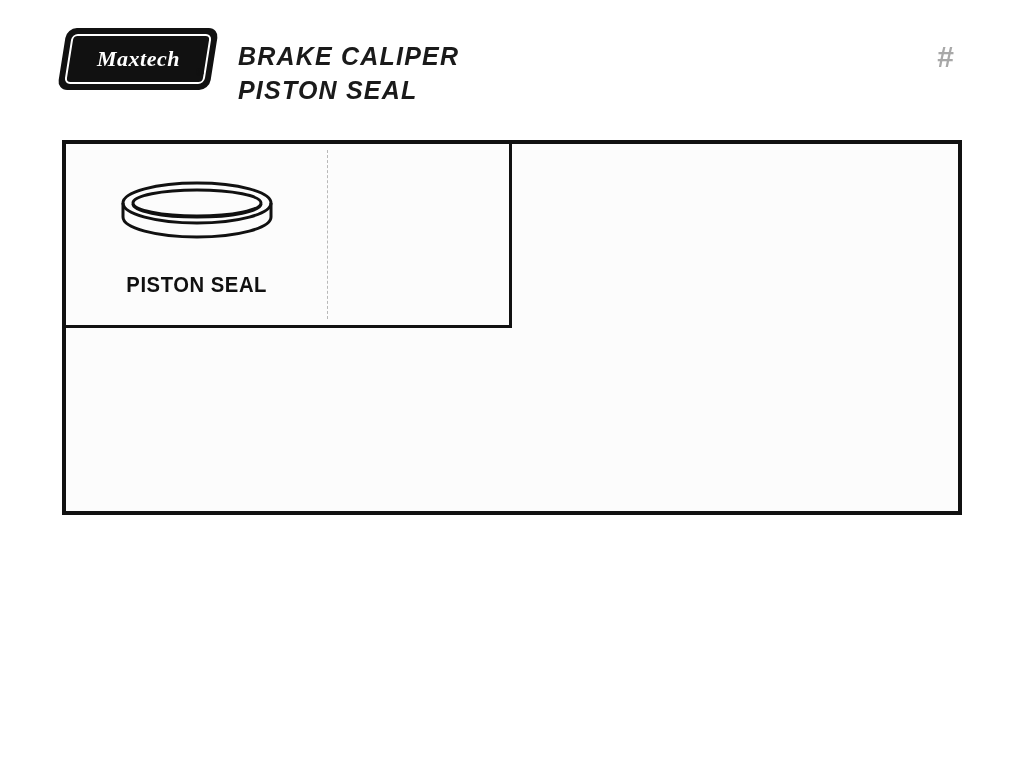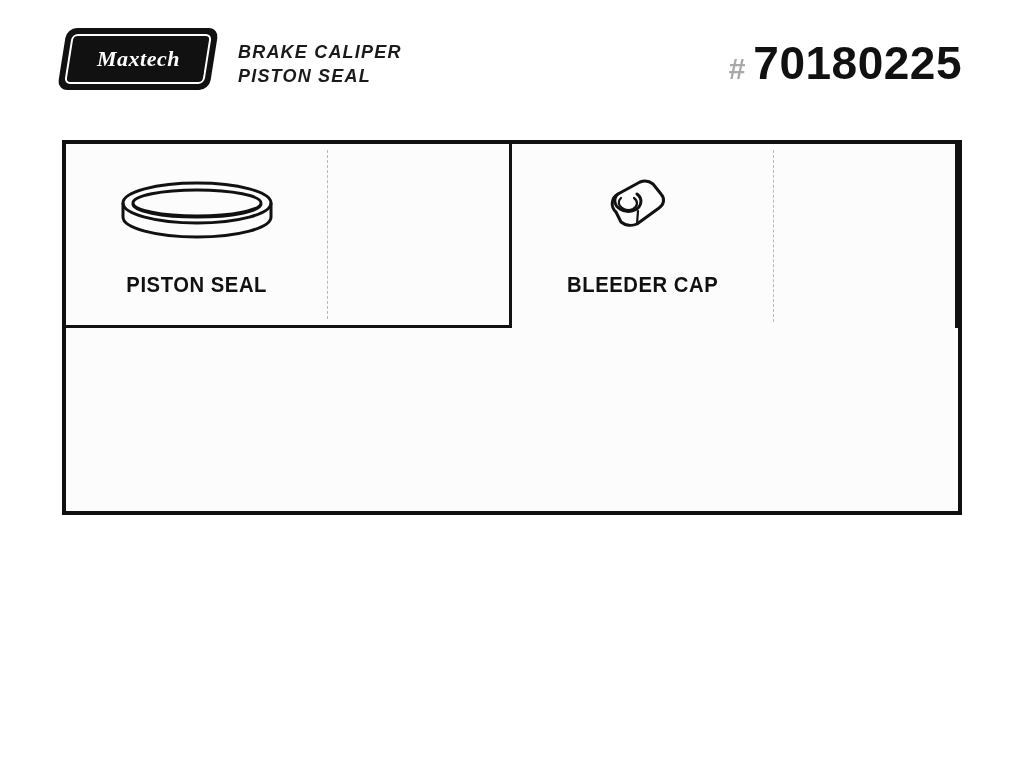--- a/index.html
+++ b/index.html
@@ -70,21 +70,21 @@
   .title-block {
     position: absolute;
     left: 238px;
     top: 40px;
     line-height: 1.35;
   }
   .title-line {
     font-family: "Liberation Sans", sans-serif;
     font-style: italic;
     font-weight: bold;
-    font-size: 18px;
+    font-size: 25px;
     letter-spacing: 1.2px;
     color: #1a1a1a;
     white-space: nowrap;
   }
 
   .partnum-wrap {
     position: absolute;
     right: 62px;
     top: 40px;
     display: flex;
@@ -173,21 +173,20 @@
   </div>
   <span class="logo-reg">®</span>
 
   <div class="title-block">
     <div class="title-line">BRAKE CALIPER</div>
     <div class="title-line">PISTON SEAL</div>
   </div>
 
   <div class="partnum-wrap">
     <span class="hash">#</span>
-    <span class="partnum">70180225</span>
   </div>
 </div>
 
 <div class="grid">
 
   <div class="cell border-right border-bottom">
     <div class="dash"></div>
     <div class="cell-art">
       <svg width="170" height="80" viewBox="0 0 170 80" aria-hidden="true">
         <g fill="none" stroke="#111111" stroke-width="3" stroke-linejoin="round">
@@ -195,32 +194,18 @@
           <ellipse cx="85" cy="30" rx="64" ry="13"></ellipse>
           <path d="M11 30 v14 a74 20 0 0 0 148 0 v-14"></path>
           <path d="M21 31 a64 13 0 0 0 128 0"></path>
         </g>
       </svg>
     </div>
     <div class="cell-label">PISTON SEAL</div>
   </div>
 
 
-  <div class="cell border-right">
-    <div class="dash"></div>
-    <div class="cell-art">
-      <svg width="110" height="90" viewBox="0 0 110 90" aria-hidden="true">
-        <g fill="none" stroke="#111111" stroke-width="3" stroke-linejoin="round" stroke-linecap="round">
-          <path d="M30 26 L52 14 a13 13 0 0 1 13 2 L73 26 a12 10 0 0 1 -2 14 L49 56 a14 12 0 0 1 -16 -2 L28 44 a11 11 0 0 1 2 -18 Z"></path>
-          <path d="M30 26 a12 10 0 0 0 2 15 a14 12 0 0 0 15 1 a12 10 0 0 0 2 -16"></path>
-          <path d="M33 30 a9 7 0 0 0 1 10 a10 9 0 0 0 11 1 a9 7 0 0 0 1 -11" stroke-width="2.2"></path>
-          <path d="M49 56 L50 43" stroke-width="2.2"></path>
-        </g>
-      </svg>
-    </div>
-    <div class="cell-label">BLEEDER CAP</div>
-  </div>
 
   <div class="cell empty">
     <div class="cell-label"></div>
   </div>
 
 </div>
 
 </body></html>

